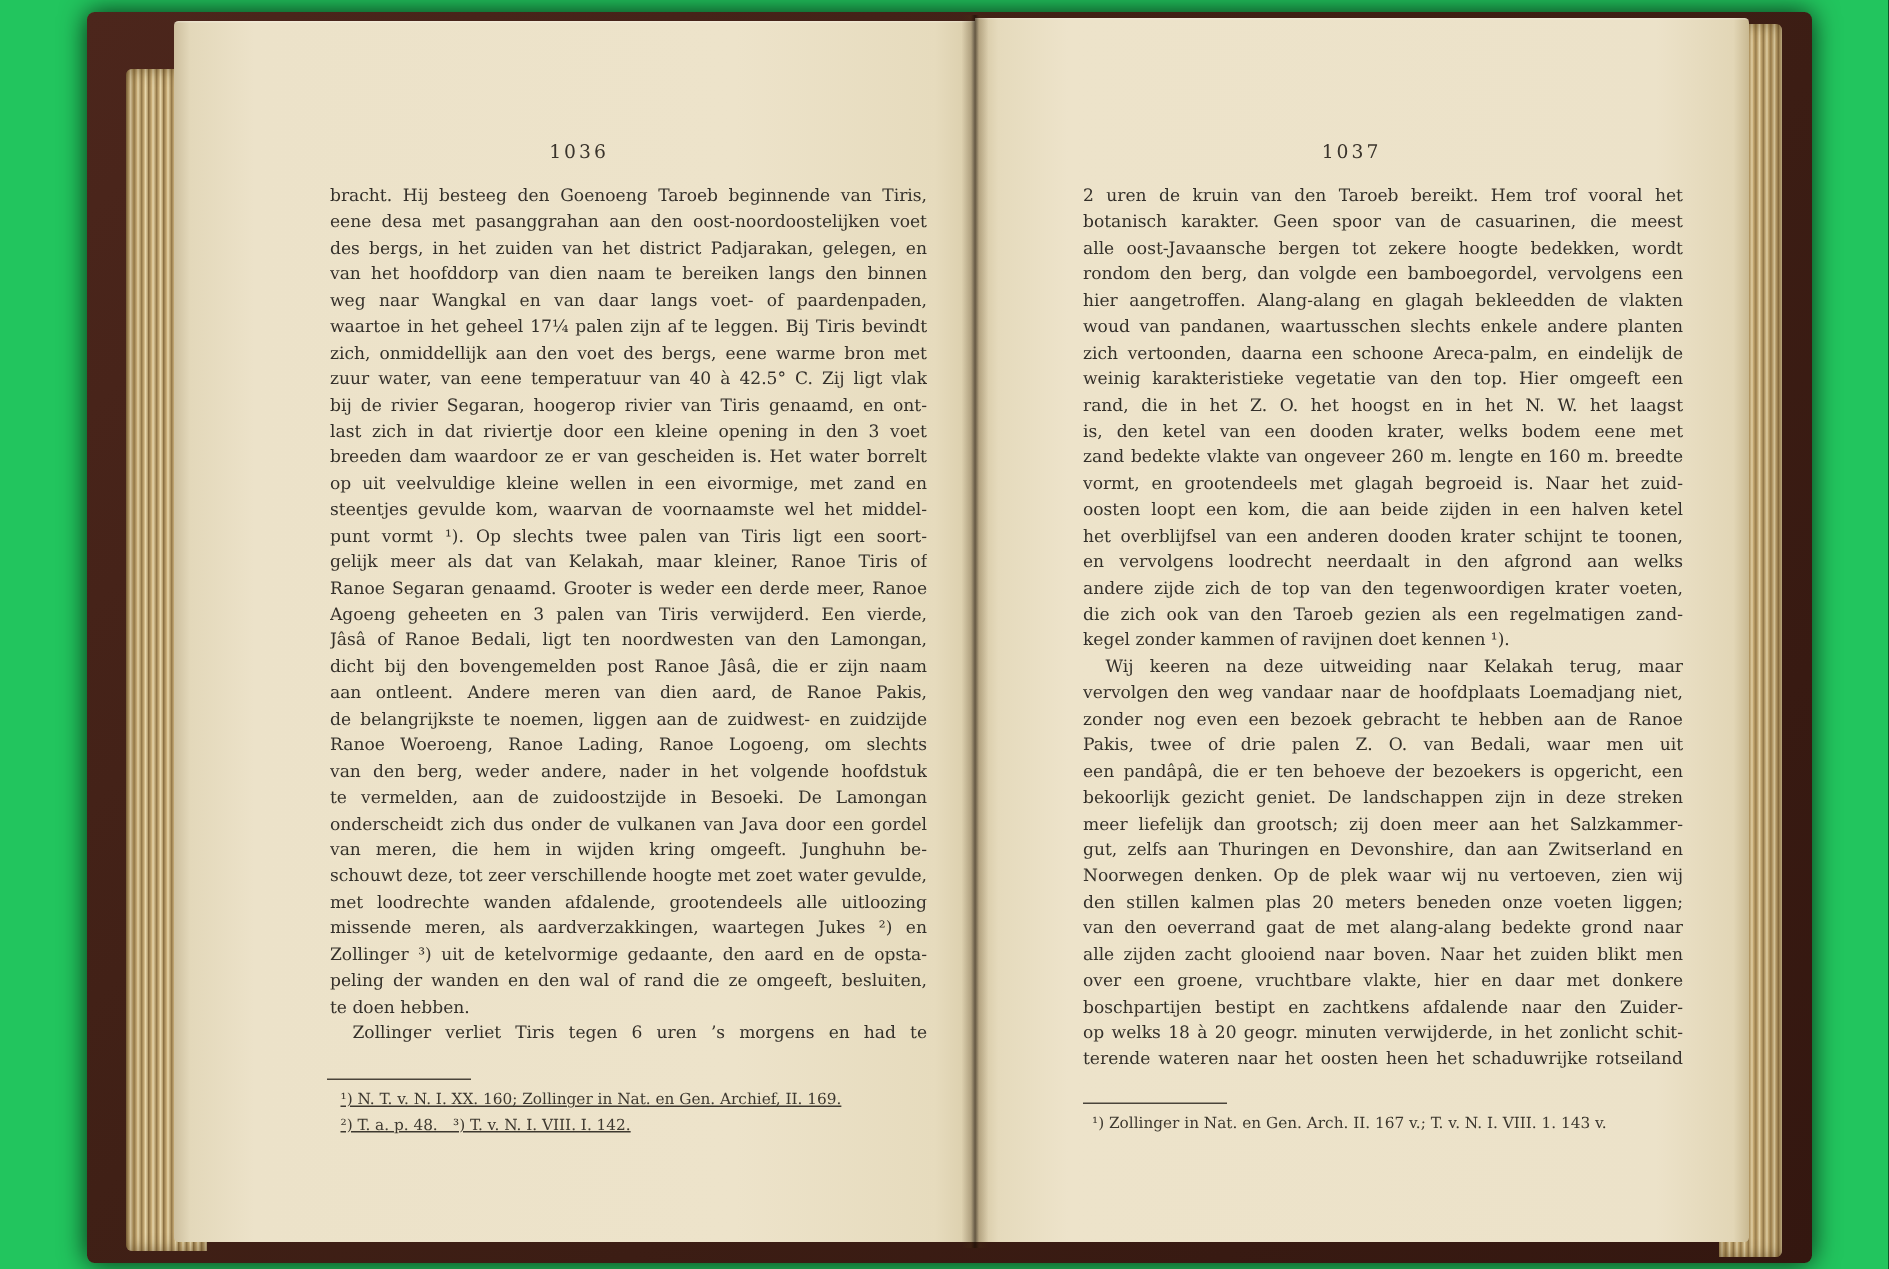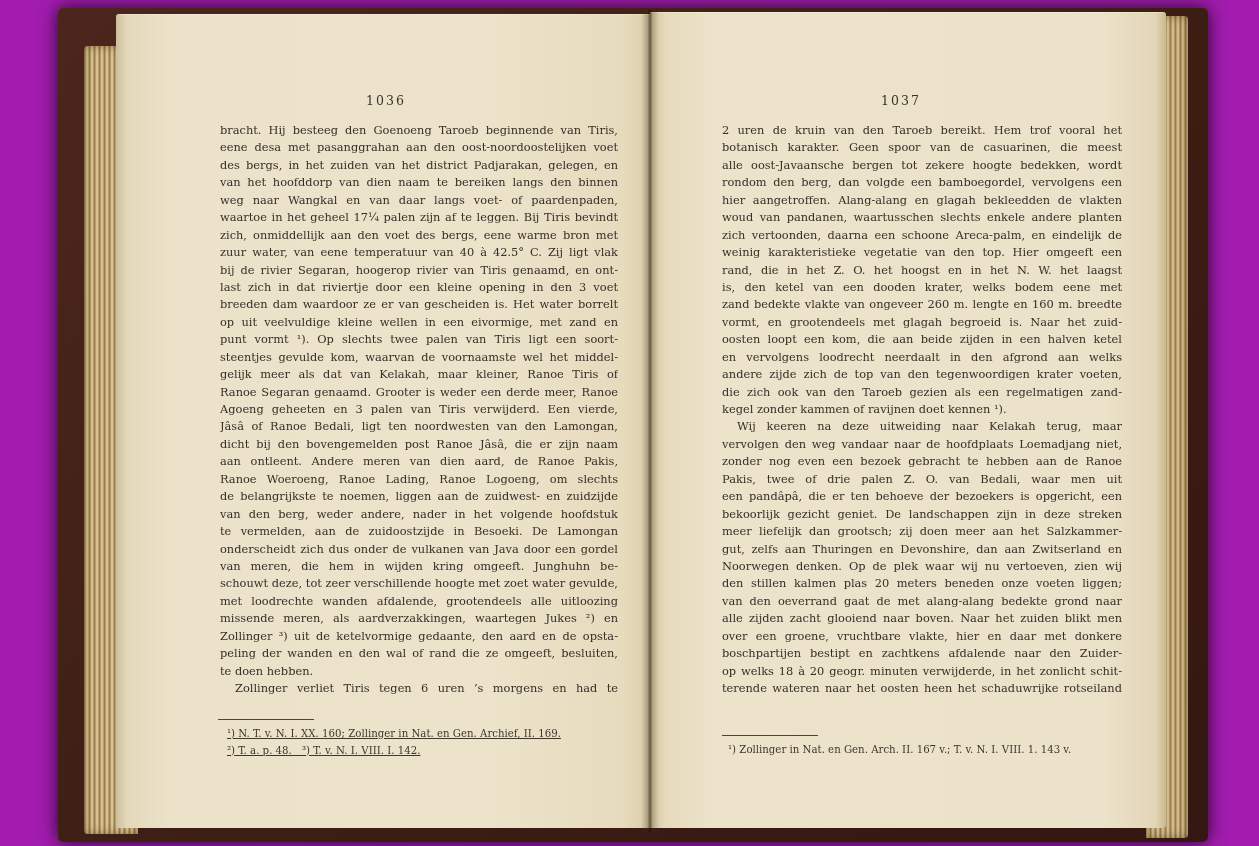--- a/index.html
+++ b/index.html
@@ -1,16 +1,16 @@
 <!DOCTYPE html>
 <html><head>
 <meta charset="utf-8">
 <style>
   html,body{margin:0;padding:0;background:#050505;}
-  .stage{position:relative;width:1259px;height:846px;background:#a21caf;overflow:hidden;
+  .stage{position:relative;width:1259px;height:846px;background:#22c55e;overflow:hidden;
          font-family:"DejaVu Serif", serif;}
   .cover{position:absolute;left:58px;top:8px;width:1150px;height:834px;border-radius:5px;
          background:linear-gradient(135deg,#4c261c 0%,#402016 40%,#341710 100%);
          box-shadow:0 0 18px rgba(0,0,0,.8);}
   .edges-left{position:absolute;left:84px;top:46px;width:54px;height:788px;border-radius:4px 0 0 4px;
          background:repeating-linear-gradient(90deg,#8a6f42 0px,#c9ad77 2px,#e6d6ac 3px,#a98c57 5px);
          box-shadow:inset 0 0 10px rgba(60,40,10,.5);}
   .edges-right{position:absolute;left:1146px;top:16px;width:42px;height:822px;border-radius:0 4px 4px 0;
          background:repeating-linear-gradient(90deg,#a98c57 0px,#e0cfa4 2px,#c3a770 3px,#8a6f42 5px);
          box-shadow:inset 0 0 10px rgba(60,40,10,.5);}
@@ -56,30 +56,30 @@
           <div class="tline">des bergs, in het zuiden van het district Padjarakan, gelegen, en</div>
           <div class="tline">van het hoofddorp van dien naam te bereiken langs den binnen</div>
           <div class="tline">weg naar Wangkal en van daar langs voet- of paardenpaden,</div>
           <div class="tline">waartoe in het geheel 17¼ palen zijn af te leggen. Bij Tiris bevindt</div>
           <div class="tline">zich, onmiddellijk aan den voet des bergs, eene warme bron met</div>
           <div class="tline">zuur water, van eene temperatuur van 40 à 42.5° C. Zij ligt vlak</div>
           <div class="tline">bij de rivier Segaran, hoogerop rivier van Tiris genaamd, en ont-</div>
           <div class="tline">last zich in dat riviertje door een kleine opening in den 3 voet</div>
           <div class="tline">breeden dam waardoor ze er van gescheiden is. Het water borrelt</div>
           <div class="tline">op uit veelvuldige kleine wellen in een eivormige, met zand en</div>
+          <div class="tline">steentjes gevulde kom, waarvan de voornaamste wel het middel-</div>
           <div class="tline">punt vormt ¹). Op slechts twee palen van Tiris ligt een soort-</div>
-          <div class="tline">steentjes gevulde kom, waarvan de voornaamste wel het middel-</div>
           <div class="tline">gelijk meer als dat van Kelakah, maar kleiner, Ranoe Tiris of</div>
           <div class="tline">Ranoe Segaran genaamd. Grooter is weder een derde meer, Ranoe</div>
           <div class="tline">Agoeng geheeten en 3 palen van Tiris verwijderd. Een vierde, Ranoe</div>
           <div class="tline">Jâsâ of Ranoe Bedali, ligt ten noordwesten van den Lamongan,</div>
           <div class="tline">dicht bij den bovengemelden post Ranoe Jâsâ, die er zijn naam</div>
           <div class="tline">aan ontleent. Andere meren van dien aard, de Ranoe Pakis,</div>
+          <div class="tline">de belangrijkste te noemen, liggen aan de zuidwest- en zuidzijde</div>
           <div class="tline">Ranoe Woeroeng, Ranoe Lading, Ranoe Logoeng, om slechts</div>
-          <div class="tline">de belangrijkste te noemen, liggen aan de zuidwest- en zuidzijde</div>
           <div class="tline">van den berg, weder andere, nader in het volgende hoofdstuk</div>
           <div class="tline">te vermelden, aan de zuidoostzijde in Besoeki. De Lamongan</div>
           <div class="tline">onderscheidt zich dus onder de vulkanen van Java door een gordel</div>
           <div class="tline">van meren, die hem in wijden kring omgeeft. Junghuhn be-</div>
           <div class="tline">schouwt deze, tot zeer verschillende hoogte met zoet water gevulde,</div>
           <div class="tline">met loodrechte wanden afdalende, grootendeels alle uitloozing</div>
           <div class="tline">missende meren, als aardverzakkingen, waartegen Jukes ²) en</div>
           <div class="tline">Zollinger ³) uit de ketelvormige gedaante, den aard en de opsta-</div>
           <div class="tline">peling der wanden en den wal of rand die ze omgeeft, besluiten,</div>
           <div class="tline ragged">te doen hebben.</div>
@@ -105,20 +105,21 @@
           <div class="tline">rondom den berg, dan volgde een bamboegordel, vervolgens een</div>
           <div class="tline">hier aangetroffen. Alang-alang en glagah bekleedden de vlakten</div>
           <div class="tline">woud van pandanen, waartusschen slechts enkele andere planten</div>
           <div class="tline">zich vertoonden, daarna een schoone Areca-palm, en eindelijk de</div>
           <div class="tline">weinig karakteristieke vegetatie van den top. Hier omgeeft een</div>
           <div class="tline">rand, die in het Z. O. het hoogst en in het N. W. het laagst</div>
           <div class="tline">is, den ketel van een dooden krater, welks bodem eene met</div>
           <div class="tline">zand bedekte vlakte van ongeveer 260 m. lengte en 160 m. breedte</div>
           <div class="tline">vormt, en grootendeels met glagah begroeid is. Naar het zuid-</div>
           <div class="tline">oosten loopt een kom, die aan beide zijden in een halven ketel</div>
+          <div class="tline">het overblijfsel van een anderen dooden krater schijnt te toonen,</div>
           <div class="tline">en vervolgens loodrecht neerdaalt in den afgrond aan welks</div>
           <div class="tline">andere zijde zich de top van den tegenwoordigen krater voeten,</div>
           <div class="tline">die zich ook van den Taroeb gezien als een regelmatigen zand-</div>
           <div class="tline ragged">kegel zonder kammen of ravijnen doet kennen ¹).</div>
         </div>
       <div class="para indent">
           <div class="tline">Wij keeren na deze uitweiding naar Kelakah terug, maar</div>
           <div class="tline">vervolgen den weg vandaar naar de hoofdplaats Loemadjang niet,</div>
           <div class="tline">zonder nog even een bezoek gebracht te hebben aan de Ranoe</div>
           <div class="tline">Pakis, twee of drie palen Z. O. van Bedali, waar men uit</div>

